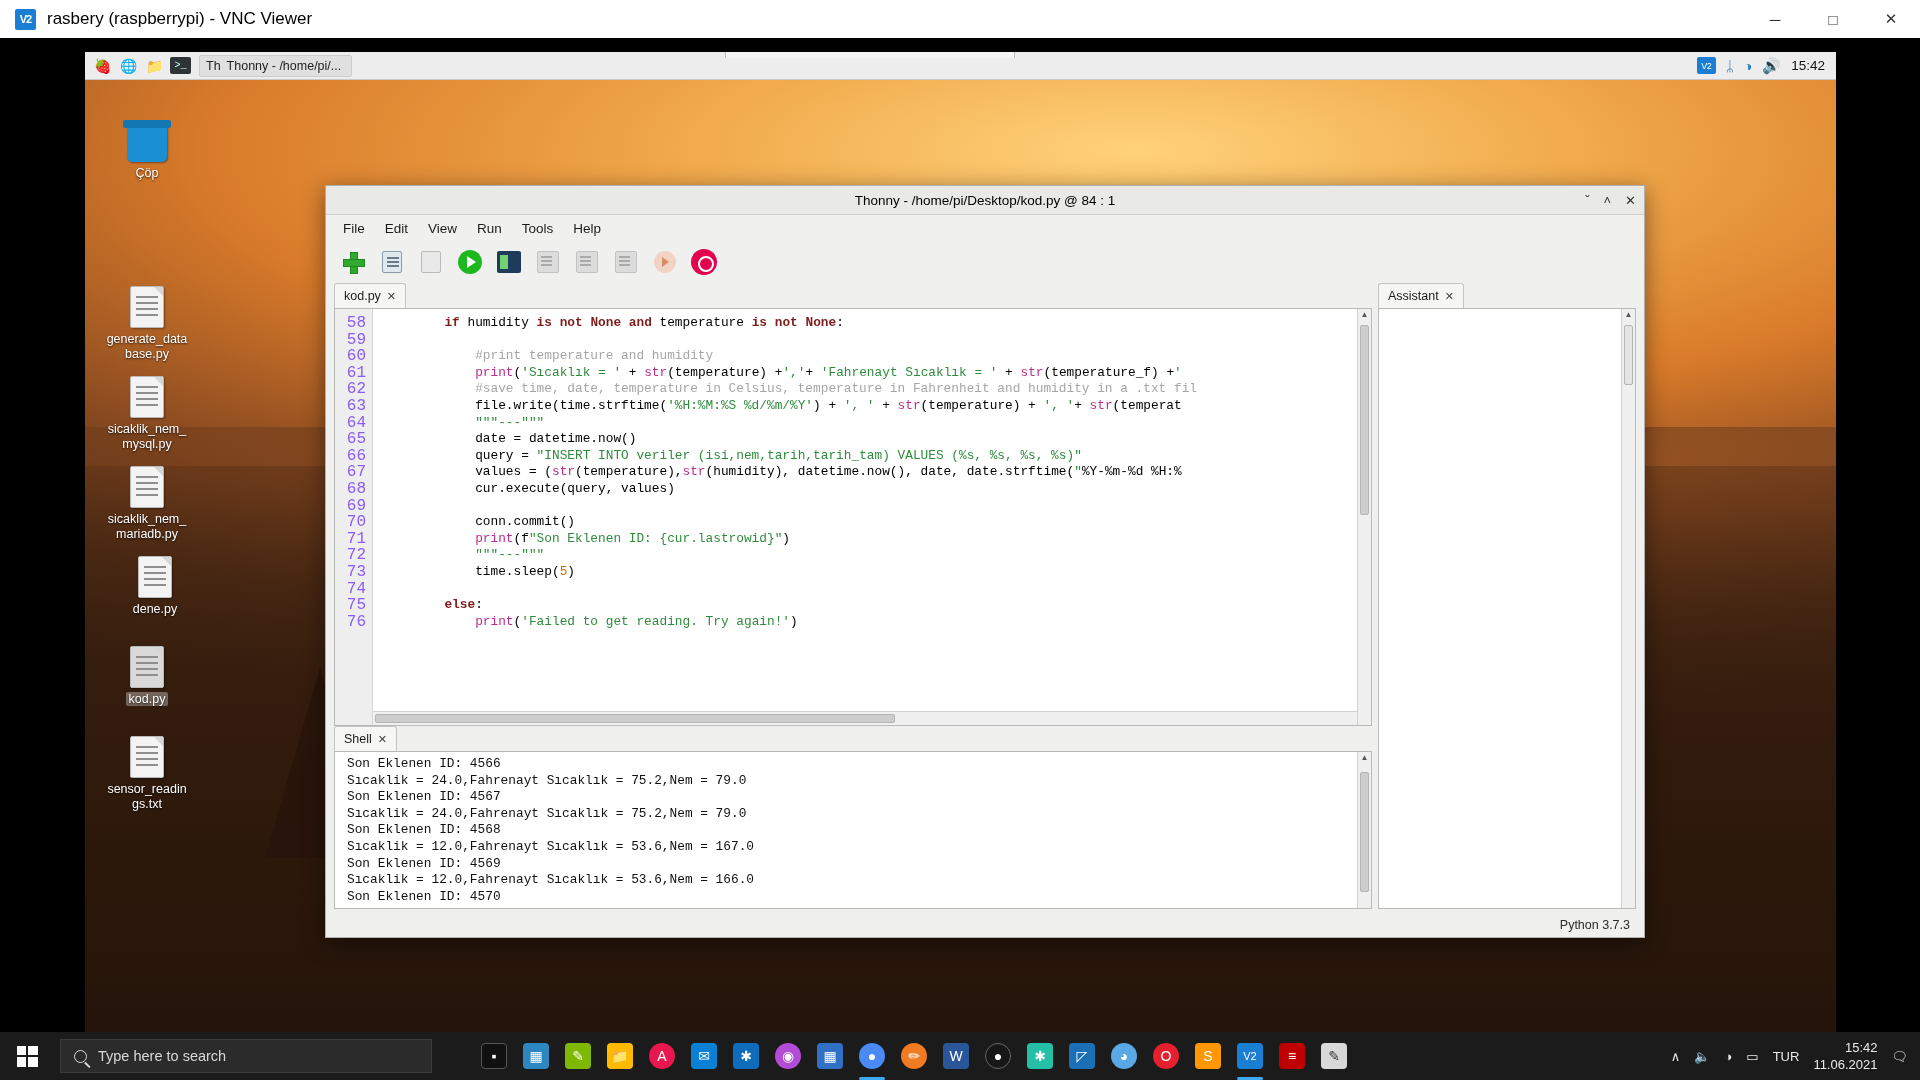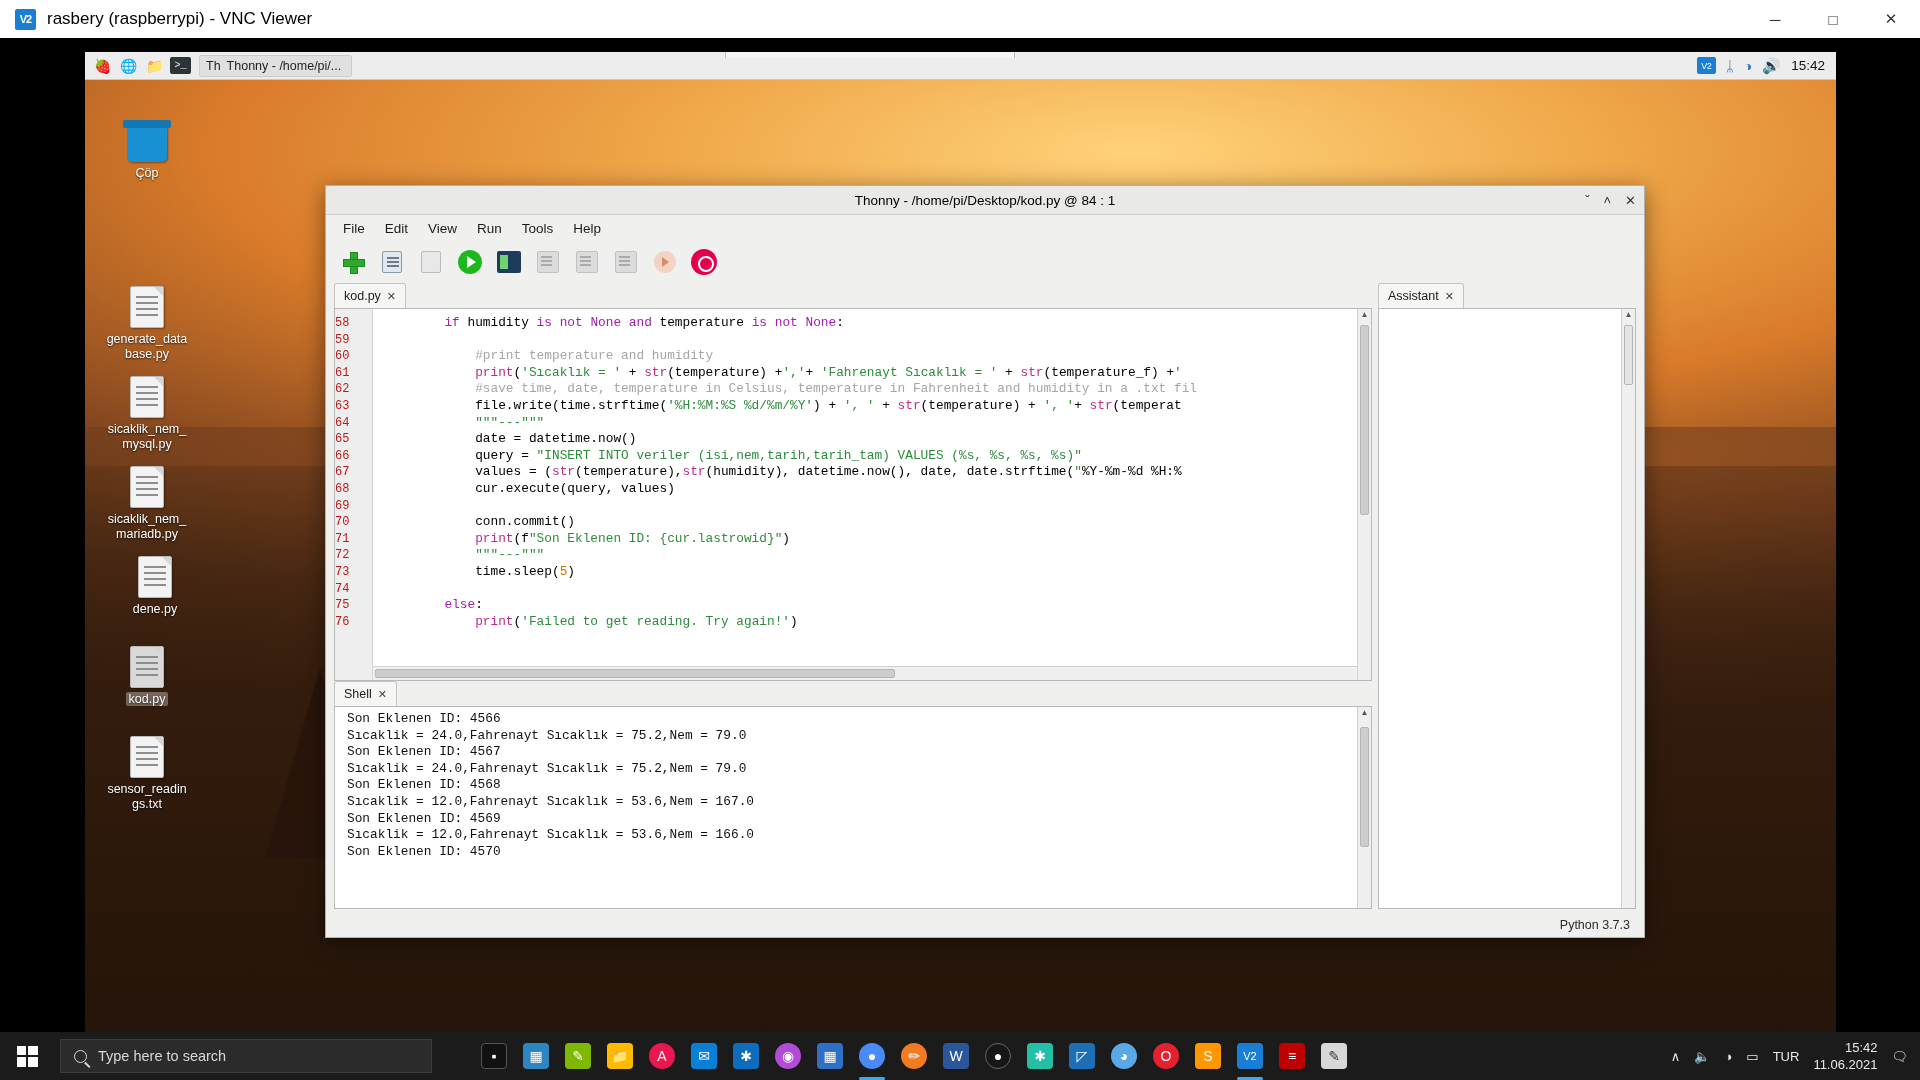--- a/index.html
+++ b/index.html
@@ -173,46 +173,46 @@
     border-radius: 3px 3px 0 0; font-size: 12.5px; color: #1c1c1c;
   }
   .tab .x { font-size: 11px; color: #444; }
 
   
   #editor-pane {
     flex: 1; display: flex; background: #fff; border: 1px solid #b9b9b7; min-height: 0; position: relative;
   }
   #gutter {
     width: 38px; background: #eeeeee; border-right: 1px solid #d5d5d5;
-    font-family: "Liberation Mono", monospace; font-size: 12px; color: #b91c1c;
-    text-align: left; padding: 6px 6px 0 0; line-height: 16.6px; user-select: none;
+    font-family: "Liberation Mono", monospace; font-size: 16px; color: #8b5cf6;
+    text-align: right; padding: 6px 6px 0 0; line-height: 16.6px; user-select: none;
   }
   #codearea {
     flex: 1; overflow: hidden; font-family: "Liberation Mono", monospace;
     font-size: 12.8px; line-height: 16.6px; padding: 6px 0 0 10px; white-space: pre; color: #000;
   }
-  .k { color: #a21caf; font-weight: normal; }
+  .k { color: #7f1d1d; font-weight: bold; }
   .cm { color: #a6a6a6; }
   .st { color: #2e8b3c; }
   .fn { color: #bb2d8a; }
   .num { color: #d07000; }
 
   .vscroll {
     width: 14px; background: #f0f0f0; border-left: 1px solid #d2d2d2;
     display: flex; flex-direction: column; align-items: center; position: relative;
   }
   .vscroll .arrow { font-size: 8px; color: #555; line-height: 12px; }
   .vscroll .thumb { position: absolute; left: 2px; right: 2px; top: 16px; height: 190px;
     background: #cdcdcd; border: 1px solid #b5b5b5; border-radius: 2px; }
   .hscroll { height: 14px; background: #f0f0f0; border-top: 1px solid #d2d2d2; position: relative; }
   .hscroll .thumb { position: absolute; left: 2px; top: 2px; width: 520px; bottom: 2px;
     background: #cdcdcd; border: 1px solid #b5b5b5; border-radius: 2px; }
 
   
-  #shell-pane { height: 203px; display: flex; background: #fff; border: 1px solid #b9b9b7; }
+  #shell-pane { height: 158px; display: flex; background: #fff; border: 1px solid #b9b9b7; }
   #shellarea {
     flex: 1; font-family: "Liberation Mono", monospace; font-size: 12.8px; line-height: 16.6px;
     padding: 4px 0 0 12px; white-space: pre; color: #111; overflow: hidden;
   }
 
   
   #assistant-pane { flex: 1; background: #fff; border: 1px solid #b9b9b7; display: flex; }
   #assistant-body { flex: 1; }
 
   #thonny-status {

